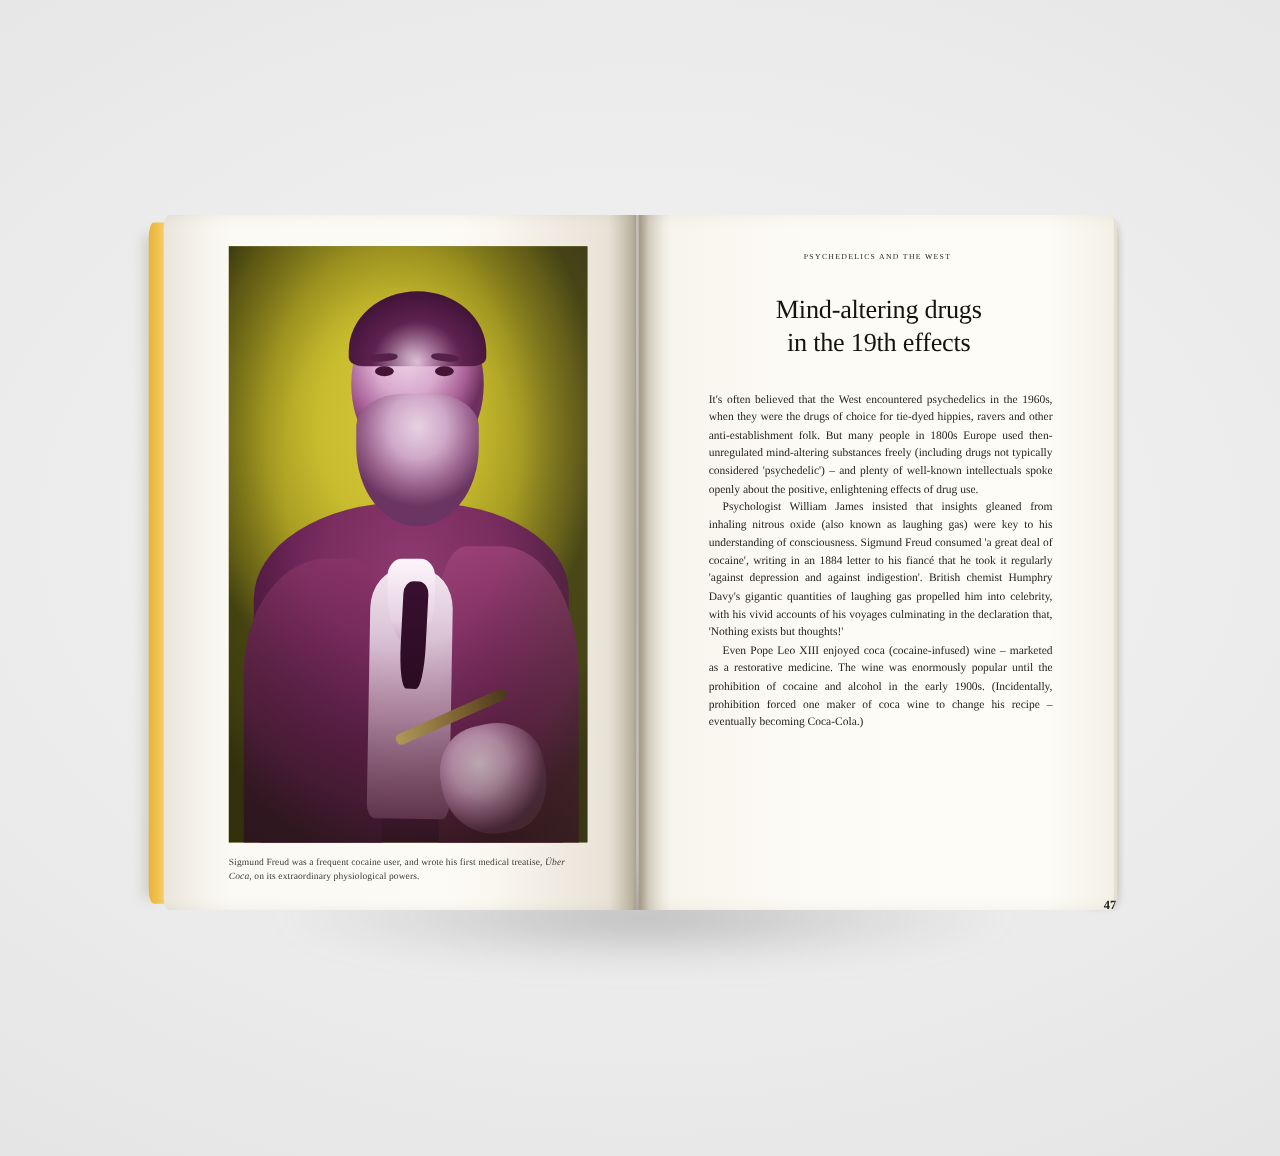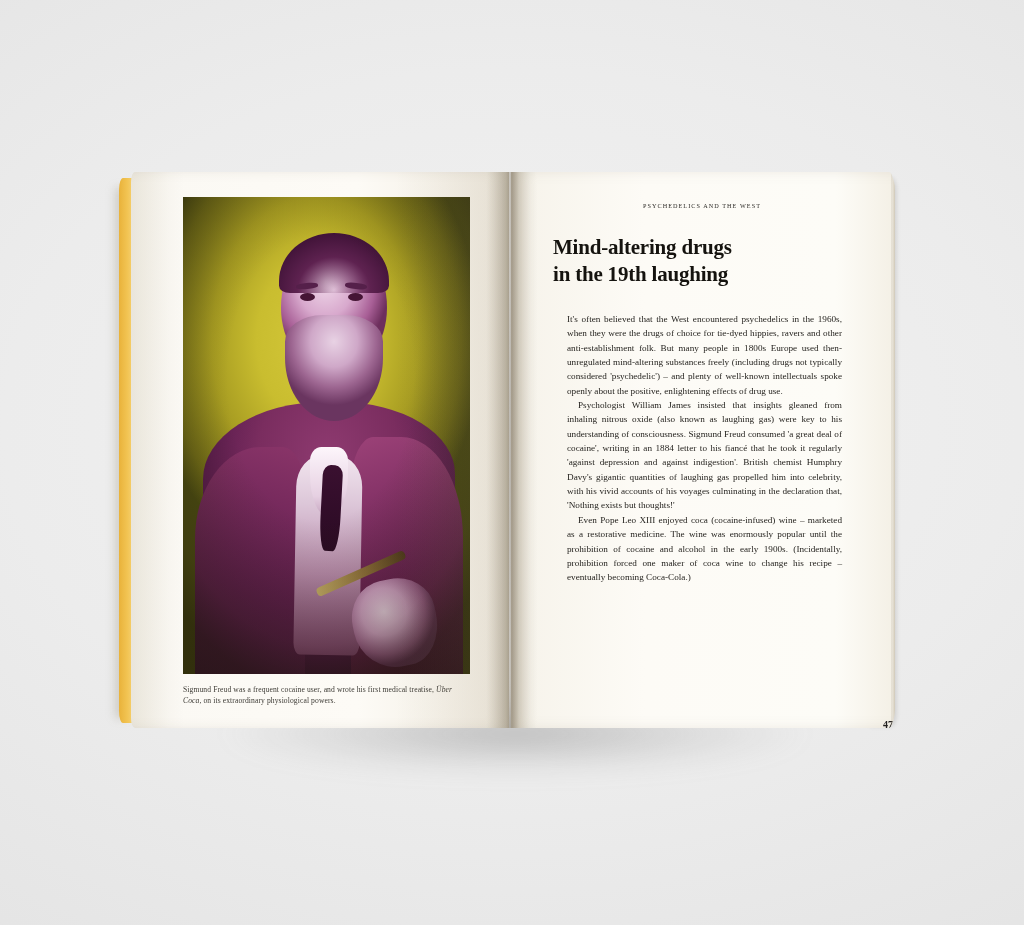--- a/index.html
+++ b/index.html
@@ -290,24 +290,24 @@
     font-size: 6.2px;
     letter-spacing: 1.05px;
     color: #2c2a26;
     text-transform: uppercase;
   }
   .chapter-title {
     position: absolute;
     left: 42px;
     top: 62px;
     width: 300px;
-    text-align: left;
+    text-align: center;
     font-size: 21px;
     line-height: 1.3;
-    font-weight: bold;
+    font-weight: normal;
     color: #15130f;
     letter-spacing: -0.2px;
   }
   .body-copy {
     position: absolute;
     left: 56px;
     top: 140px;
     width: 275px;
     font-size: 9.2px;
     line-height: 1.56;
@@ -388,21 +388,21 @@
 
       <div class="curve-left"></div>
     </div>
 
     <div class="page page-right">
 
       <div class="running-head">PSYCHEDELICS AND THE WEST</div>
 
       <div class="chapter-title">
         <div>Mind-altering drugs</div>
-        <div>in the 19th laughing</div>
+        <div>in the 19th effects</div>
       </div>
 
       <div class="body-copy">
         <p>It's often believed that the West encountered psychedelics in the 1960s, when they were the drugs of choice for tie-dyed hippies, ravers and other anti-establishment folk. But many people in 1800s Europe used then-unregulated mind-altering substances freely (including drugs not typically considered 'psychedelic') – and plenty of well-known intellectuals spoke openly about the positive, enlightening effects of drug use.</p>
         <p>Psychologist William James insisted that insights gleaned from inhaling nitrous oxide (also known as laughing gas) were key to his understanding of consciousness. Sigmund Freud consumed 'a great deal of cocaine', writing in an 1884 letter to his fiancé that he took it regularly 'against depression and against indigestion'. British chemist Humphry Davy's gigantic quantities of laughing gas propelled him into celebrity, with his vivid accounts of his voyages culminating in the declaration that, 'Nothing exists but thoughts!'</p>
         <p>Even Pope Leo XIII enjoyed coca (cocaine-infused) wine – marketed as a restorative medicine. The wine was enormously popular until the prohibition of cocaine and alcohol in the early 1900s. (Incidentally, prohibition forced one maker of coca wine to change his recipe – eventually becoming Coca-Cola.)</p>
       </div>
 
       <div class="folio">47</div>
 

